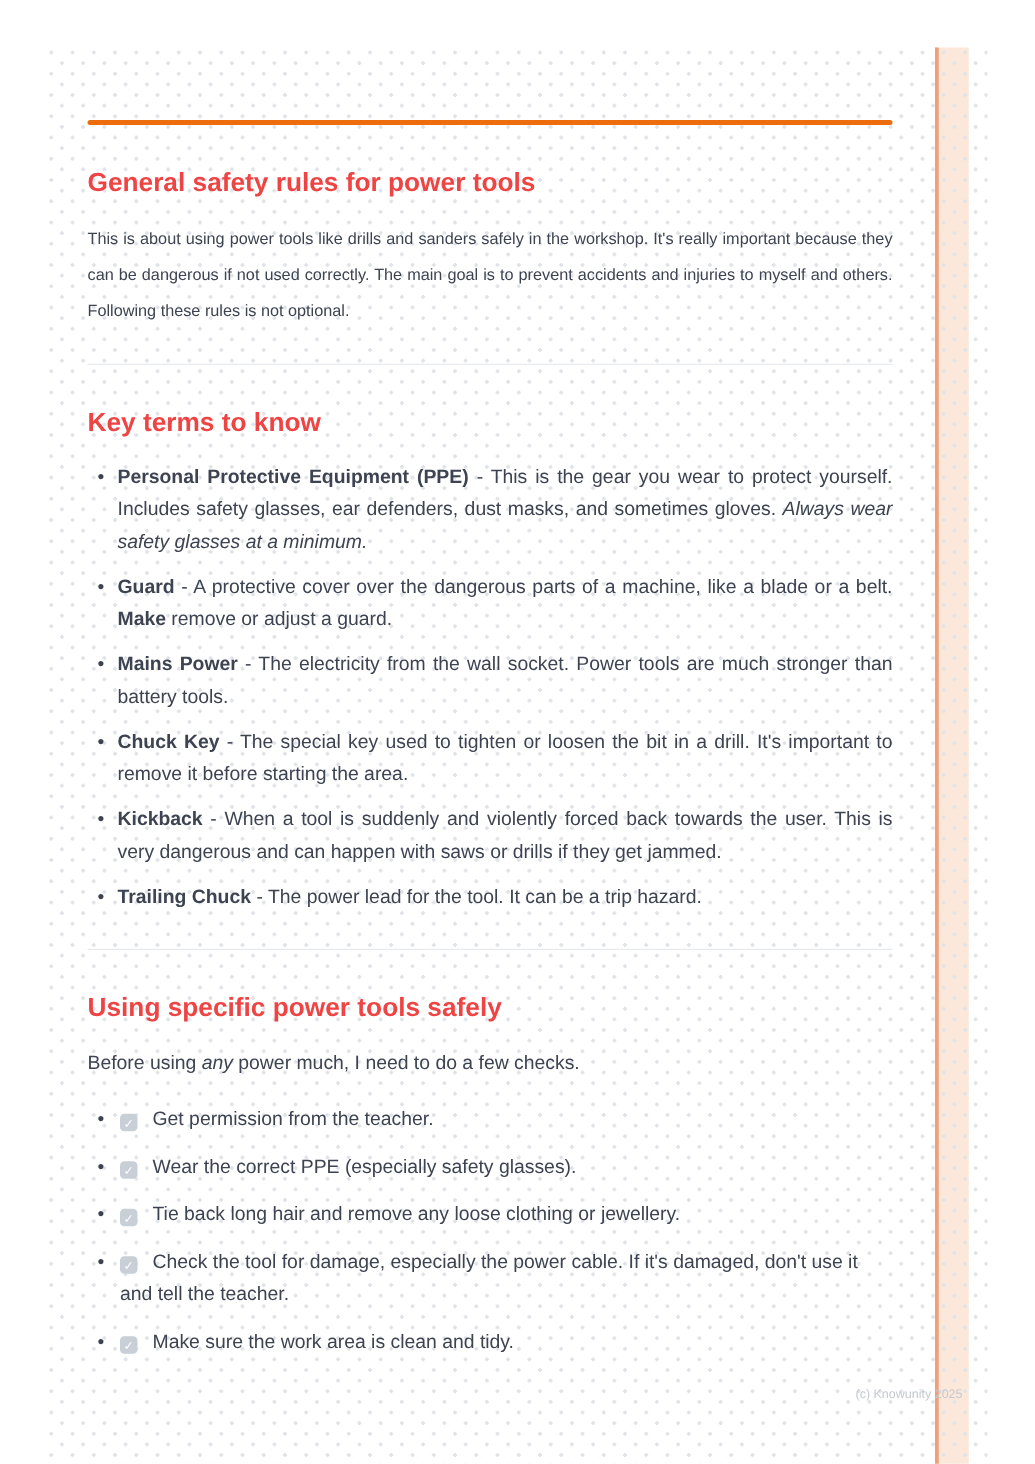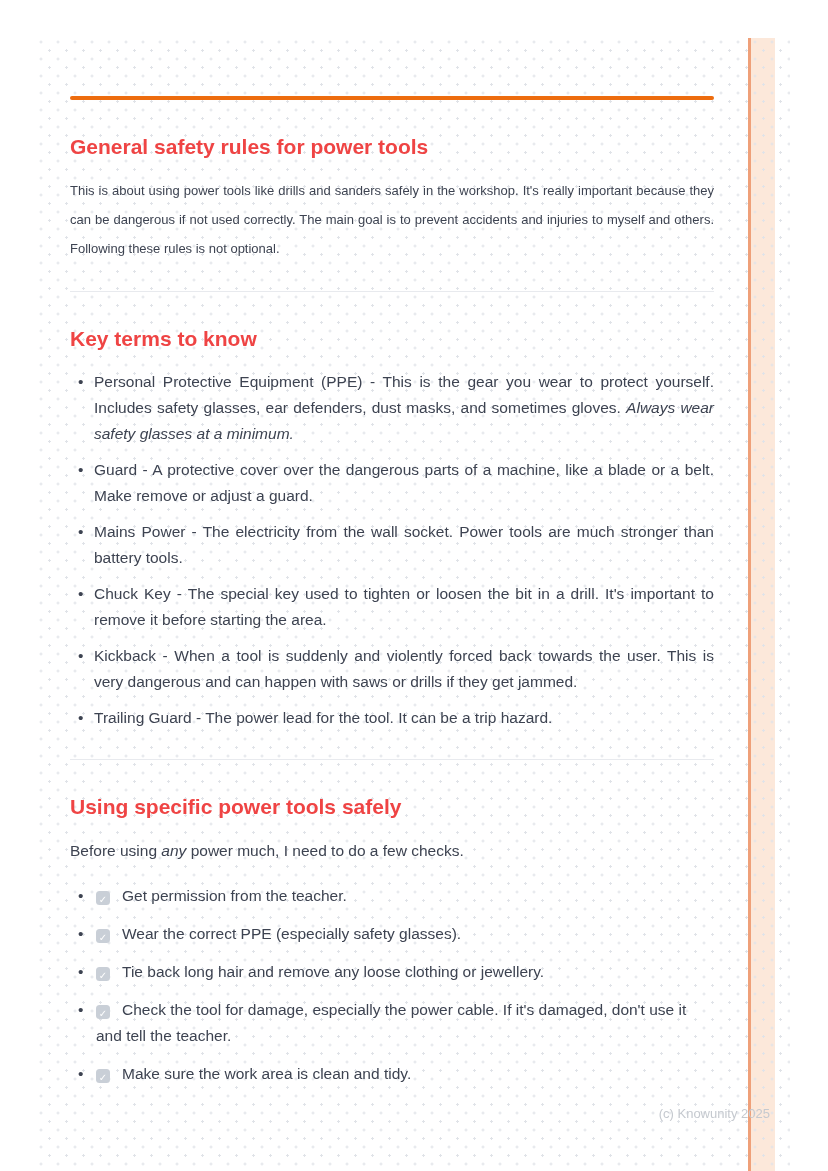--- a/index.html
+++ b/index.html
@@ -88,21 +88,21 @@
     line-height: 26px;
     text-align: justify;
     margin-bottom: 10px;
   }
   .bullet {
     position: absolute;
     left: 8px; top: 0;
     color: #3d4351;
     font-size: 15.5px;
   }
-  ul.term-list b, .intro b { font-weight: 400; }
+  ul.term-list b, .intro b { font-weight: 700; }
   ul.term-list i, .intro i { font-style: italic; }
   .intro {
     font-size: 15.5px;
     line-height: 29px;
     margin: 16px 0 0 0;
   }
   ul.check-list {
     list-style: none;
     margin: 18px 0 0 0;
     padding: 0;
@@ -130,21 +130,21 @@
     color: #ffffff;
     font-size: 10px;
     font-weight: 700;
     display: inline-block;
     line-height: 14px;
   }
   .footer-credit {
     position: absolute;
     right: 20px;
     bottom: 50px;
-    font-size: 13px;
+    font-size: 10px;
     color: #c5c9cf;
     z-index: 3;
   }
 </style>
 </head>
 <body>
 
 <div class="paper">
   <div class="stripe"></div>
   <div class="dots"></div>
@@ -176,21 +176,21 @@
       <li>
         <span class="bullet">•</span>
         <span><b>Chuck Key</b><span> - The special key used to tighten or loosen the bit in a drill. It's important to remove it before starting the area.</span><b></b><span></span><i></i></span>
       </li>
       <li>
         <span class="bullet">•</span>
         <span><b>Kickback</b><span> - When a tool is suddenly and violently forced back towards the user. This is very dangerous and can happen with saws or drills if they get jammed.</span><b></b><span></span><i></i></span>
       </li>
       <li>
         <span class="bullet">•</span>
-        <span><b>Trailing Guard</b><span> - The power lead for the tool. It can be a trip hazard.</span><b></b><span></span><i></i></span>
+        <span><b>Trailing Chuck</b><span> - The power lead for the tool. It can be a trip hazard.</span><b></b><span></span><i></i></span>
       </li>
     </ul>
 
     <div class="divider"></div>
 
     <h2 class="section-heading">Using specific power tools safely</h2>
 
     <p class="intro"><span>Before using </span><i>any</i><span> power much, I need to do a few checks.</span></p>
 
     <ul class="check-list">

